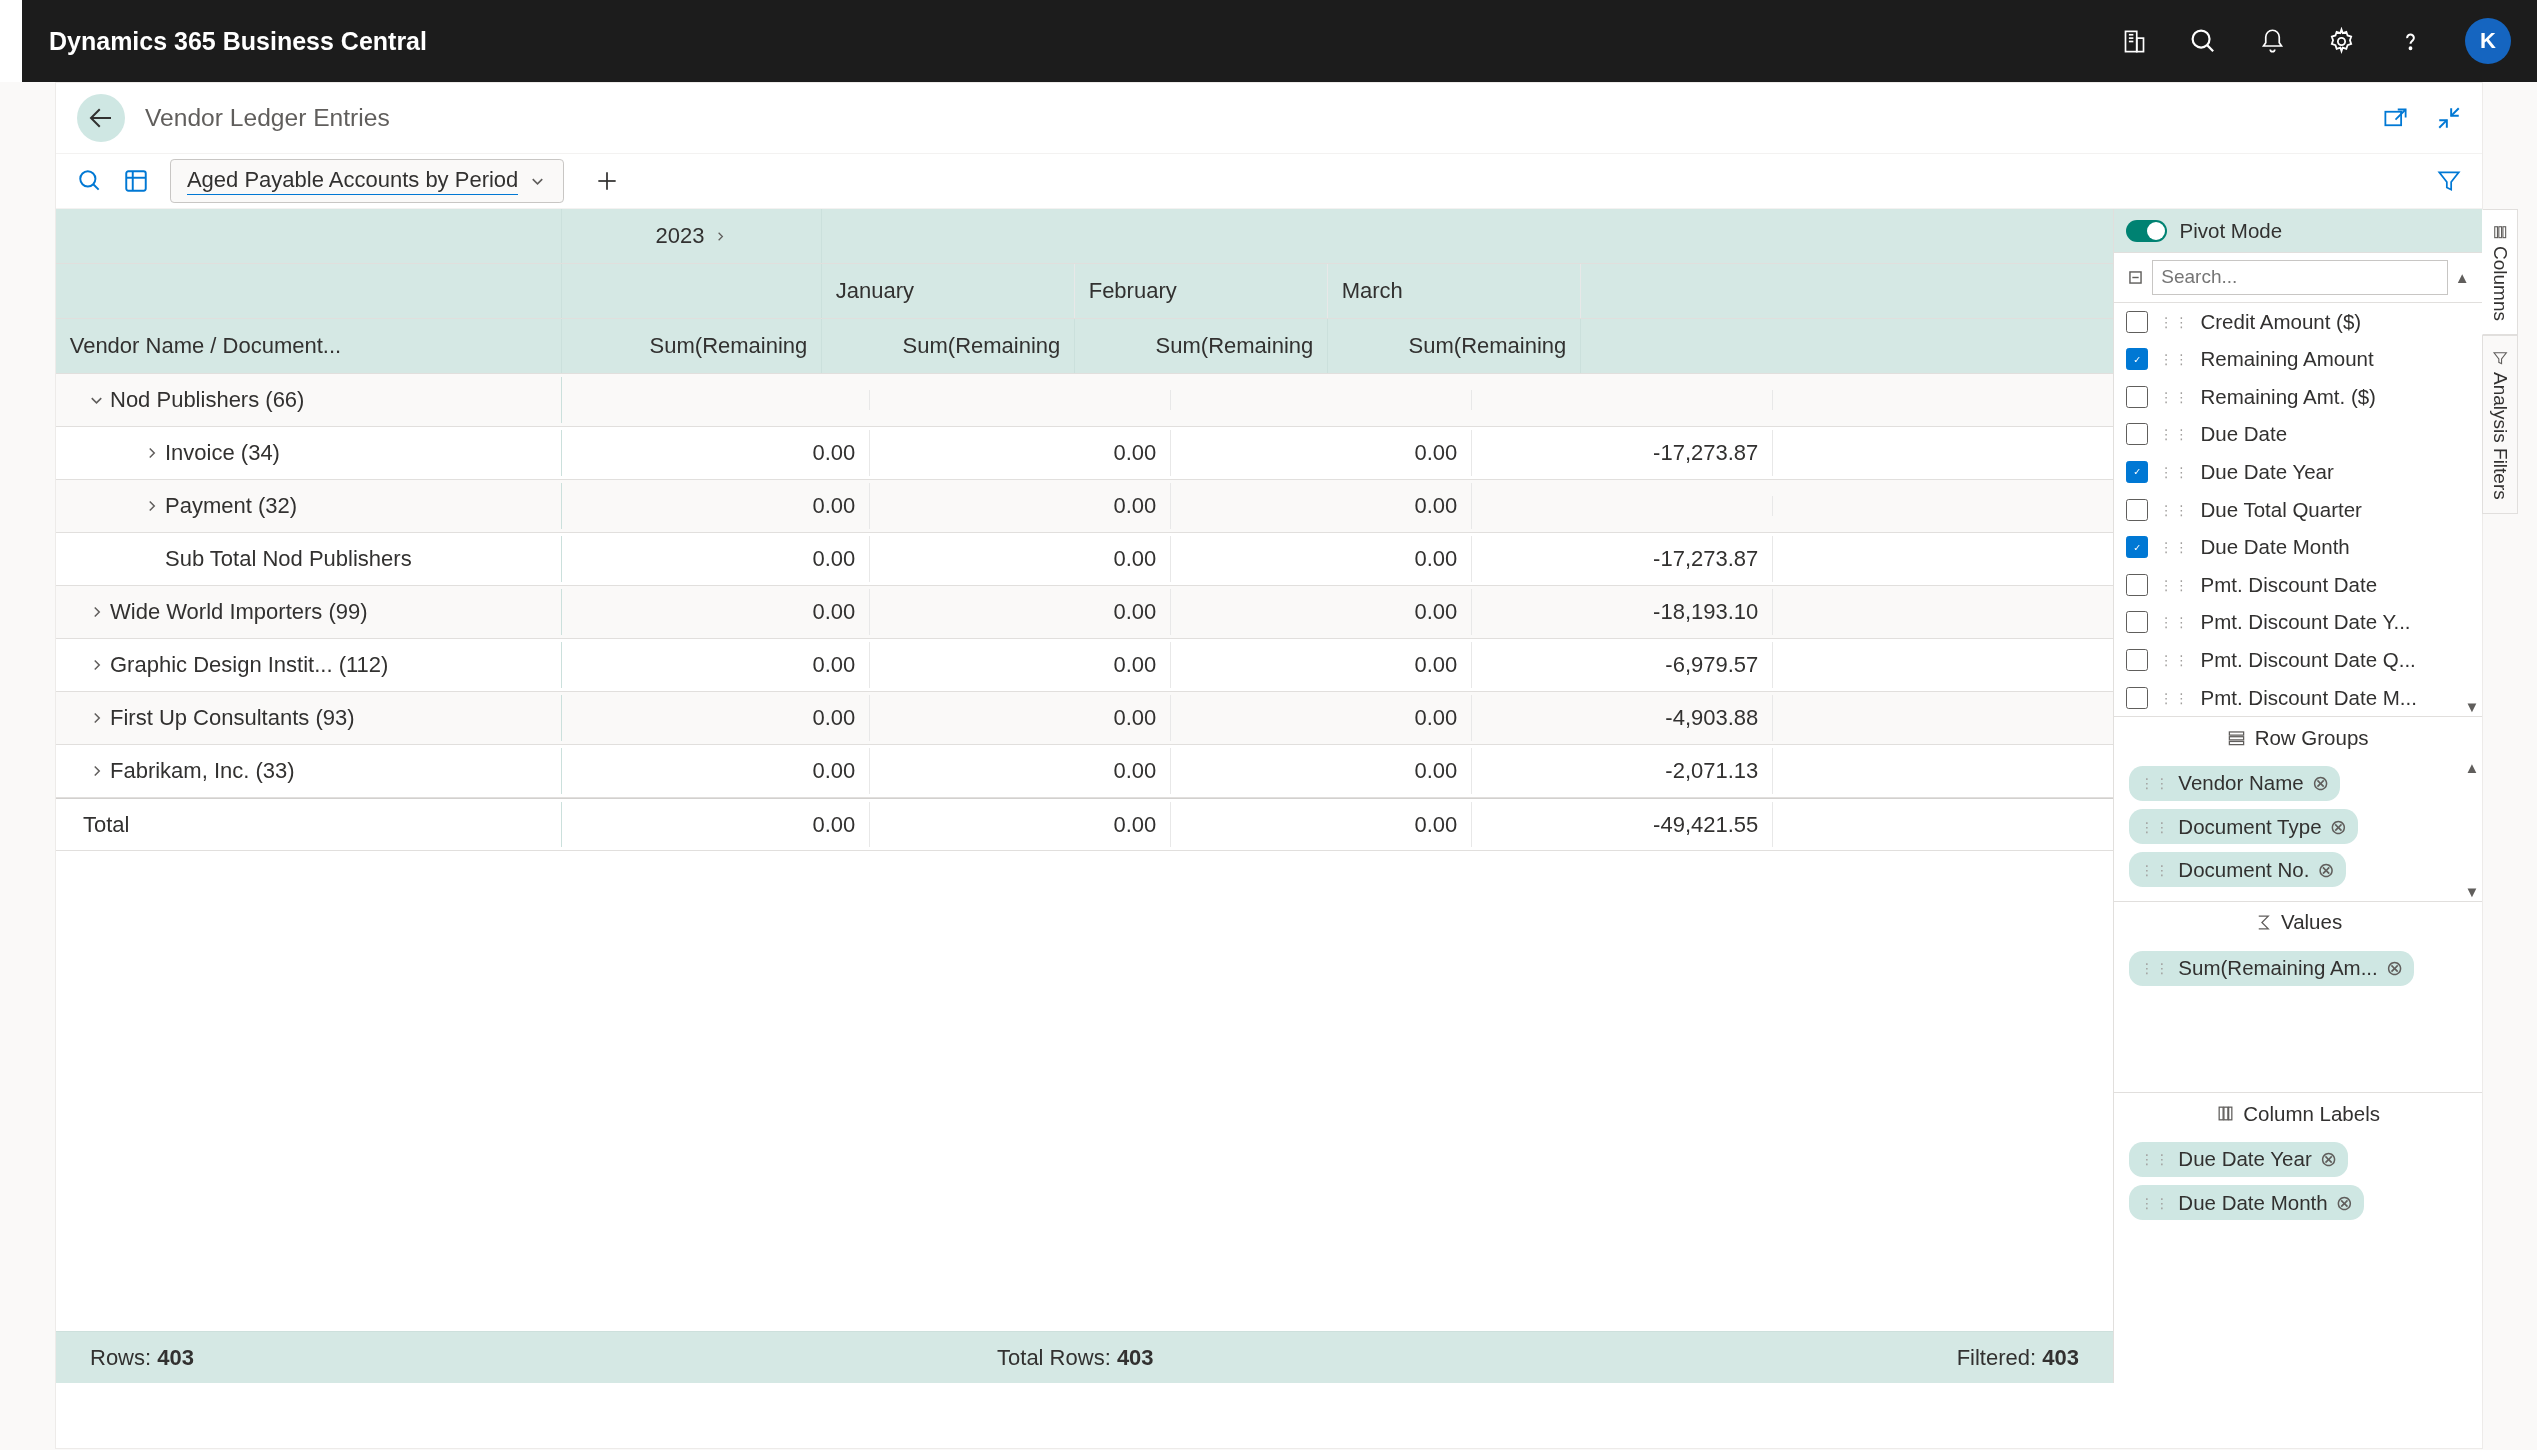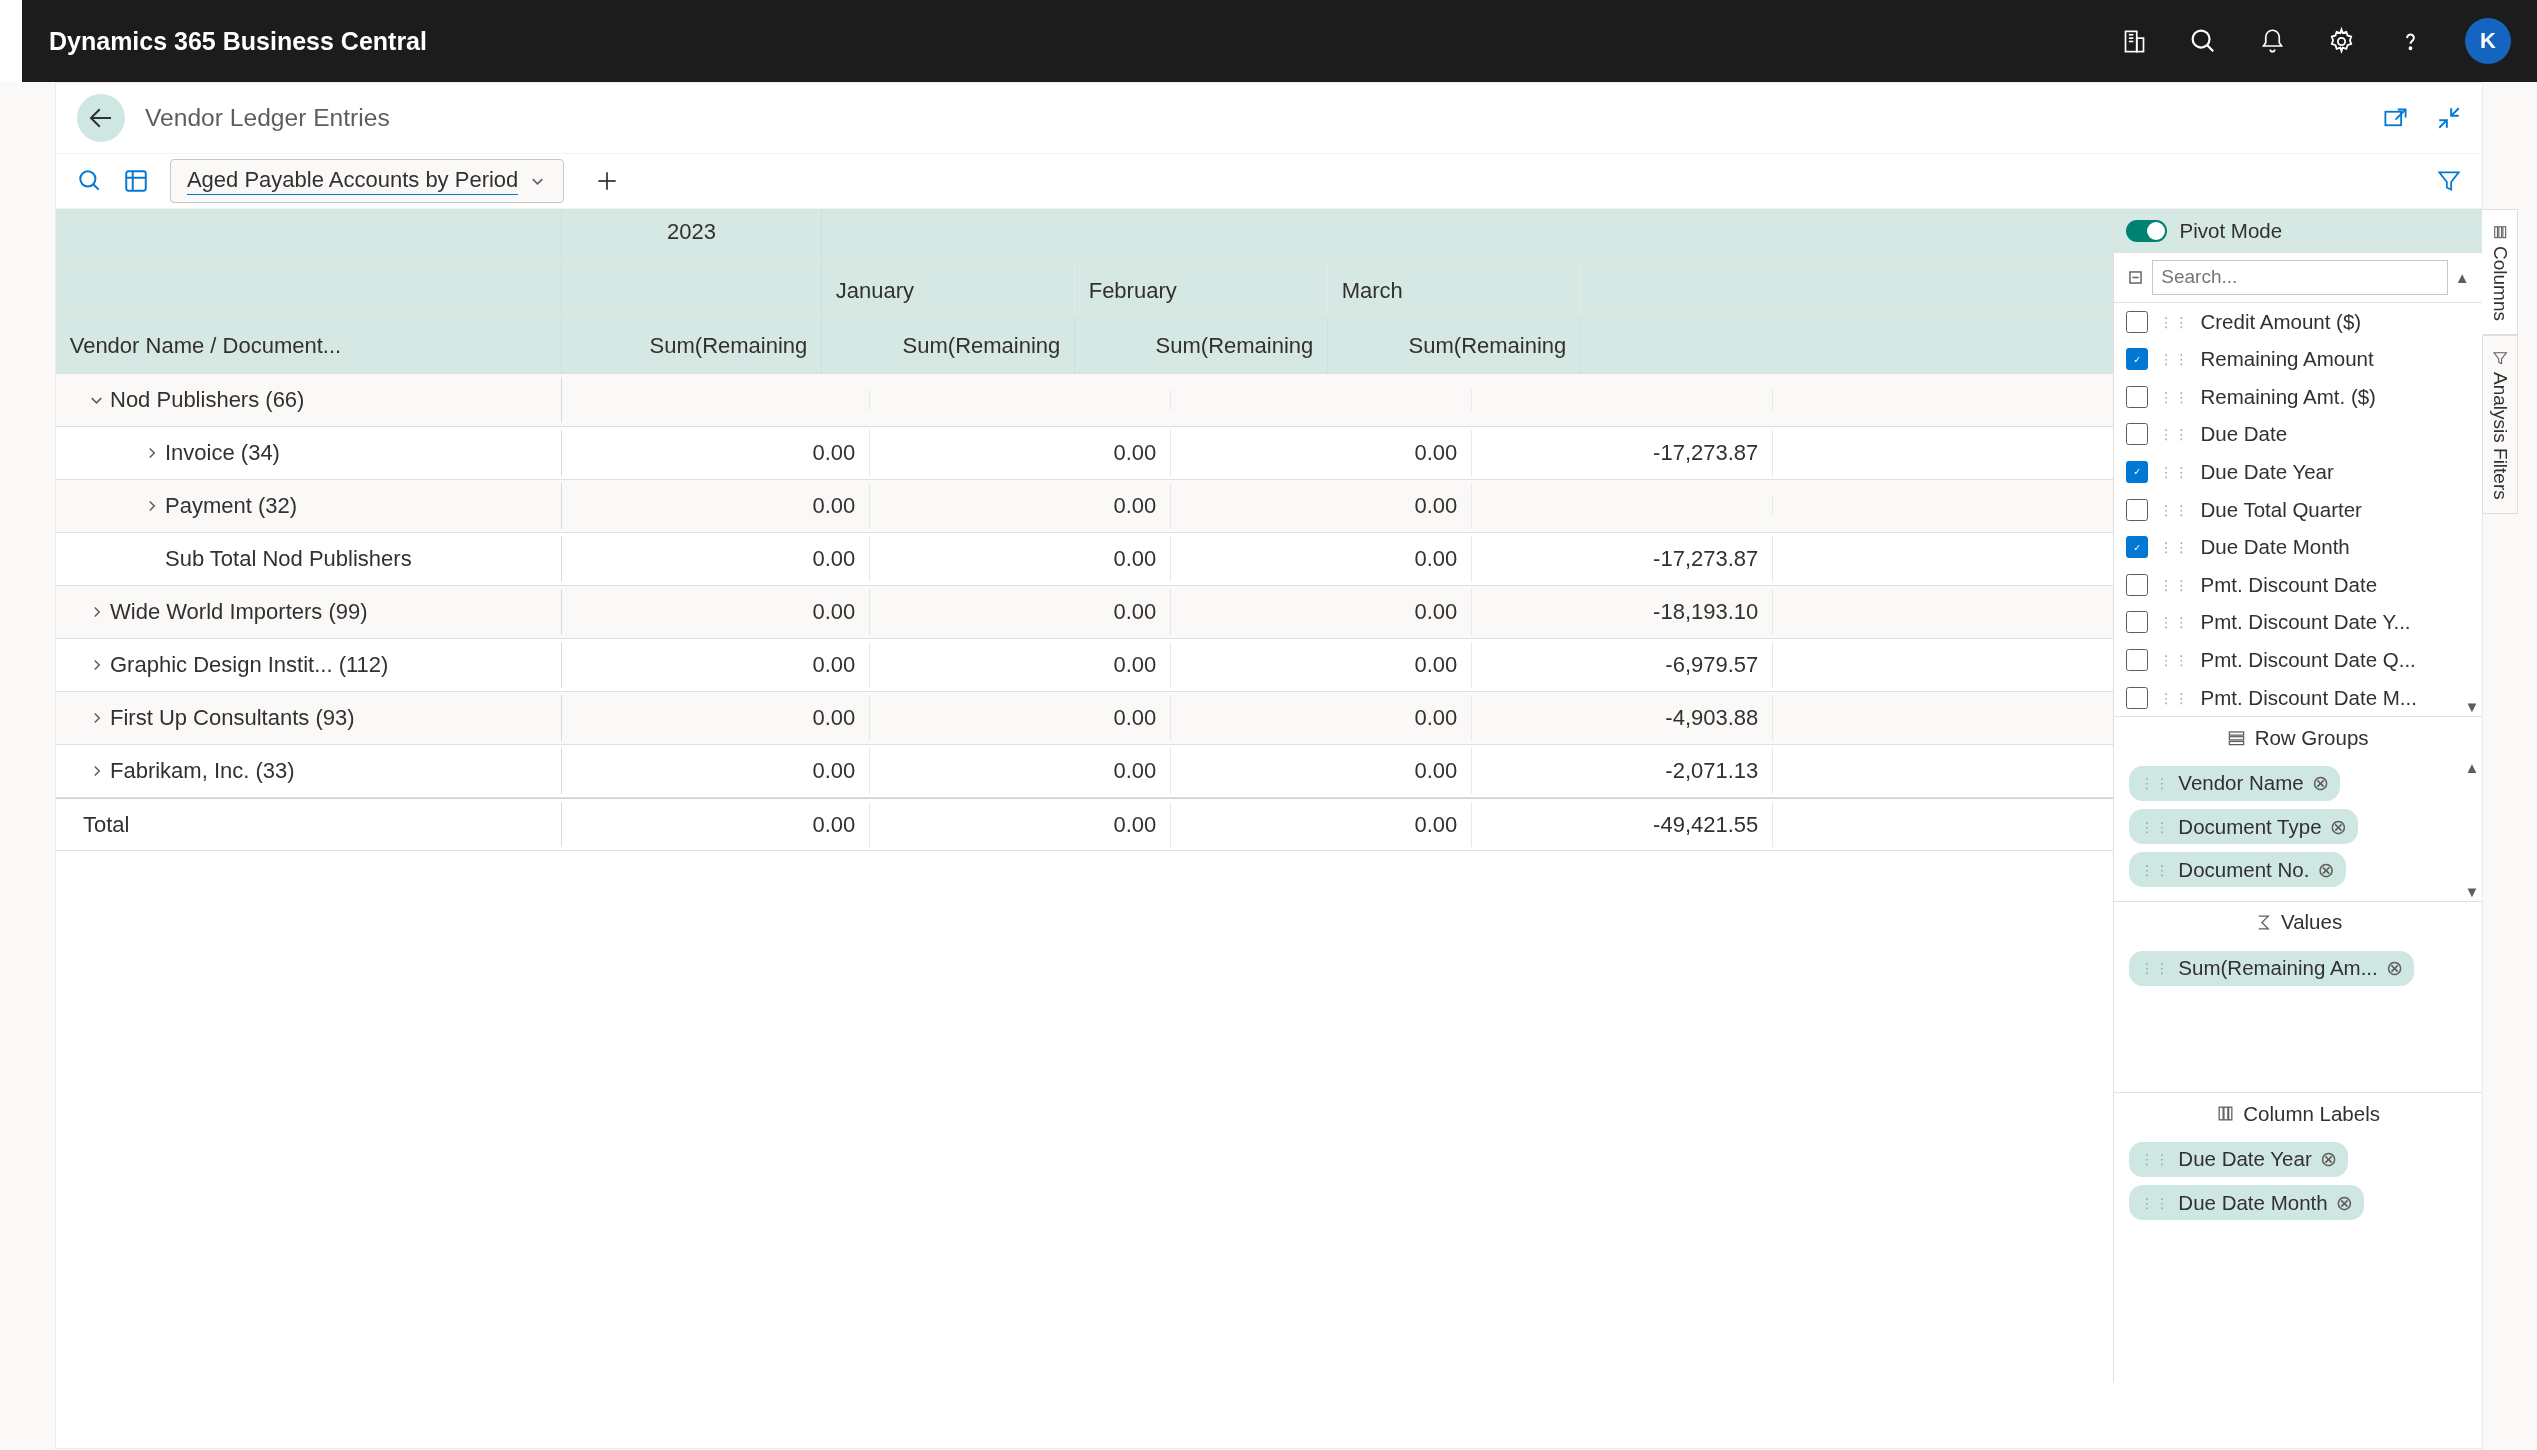--- a/index.html
+++ b/index.html
@@ -34,21 +34,21 @@
 
   
   .main { display: flex; height: calc(100% - 191px); }
   .grid-area { flex: 1; display: flex; flex-direction: column; }
 
   
   .grid-head { background: #d5e8e4; }
   .grid-row { display: flex; border-bottom: 0.7px solid #e1dfdd; }
   .gc { padding: 9.6px 13.7px; font-size: 22px; color: #323130; display: flex; align-items: center; }
   .gc-first { width: 506px; border-right: 0.7px solid #cbe0dc; }
-  .gc-year { width: 260px; border-right: 0.7px solid #cbe0dc; justify-content: center; gap: 8.2px; flex-direction: column; }
+  .gc-year { width: 260px; border-right: 0.7px solid #cbe0dc; justify-content: center; gap: 8.2px; }
   .gc-month { width: 253px; border-right: 0.7px solid #e8e8e8; }
   .gc-sum { width: 253px; border-right: 0.7px solid #e8e8e8; justify-content: flex-end; }
   .gc-head-sum { width: 253px; border-right: 0.7px solid #cbe0dc; justify-content: flex-end; font-weight: 400; }
 
   .grid-body { flex: 1; overflow: hidden; }
   .grid-body .grid-row { min-height: 53px; align-items: center; gap: 48px; }
   .grid-body .grid-row:nth-child(odd) { background: #faf9f8; }
   .grid-body .grid-row:nth-child(even) { background: #ffffff; }
   .expand-icn { width: 27px; display: inline-flex; justify-content: center; color: #605e5c; cursor: pointer; }
   .indent-0 { padding-left: 27px; }
@@ -343,20 +343,34 @@
               <div class="gc gc-first" style="padding-left:27px;">
                 <span>Total</span>
               </div>
               <div class="gc gc-sum" style="width:260px;">0.00</div>
               <div class="gc gc-sum">0.00</div>
               <div class="gc gc-sum">0.00</div>
               <div class="gc gc-sum">-49,421.55</div>
             </div>
           </div>
 
+          <div class="statusbar" style="margin-top:auto;">
+            <div>
+              <span>Rows:</span>
+              <b>403</b>
+            </div>
+            <div>
+              <span>Total Rows:</span>
+              <b>403</b>
+            </div>
+            <div>
+              <span>Filtered:</span>
+              <b>403</b>
+            </div>
+          </div>
         </div>
 
         <div class="side-panel">
           <div class="side-tabs">
             <div class="side-tab active">
               <svg width="16.4" height="16.4" viewBox="0 0 24 24" fill="none" stroke="#605e5c" stroke-width="1.6">
                   <rect x="4" y="4" width="4" height="16"></rect>
                   <rect x="10" y="4" width="4" height="16"></rect>
                   <rect x="16" y="4" width="4" height="16"></rect>
                 </svg>

